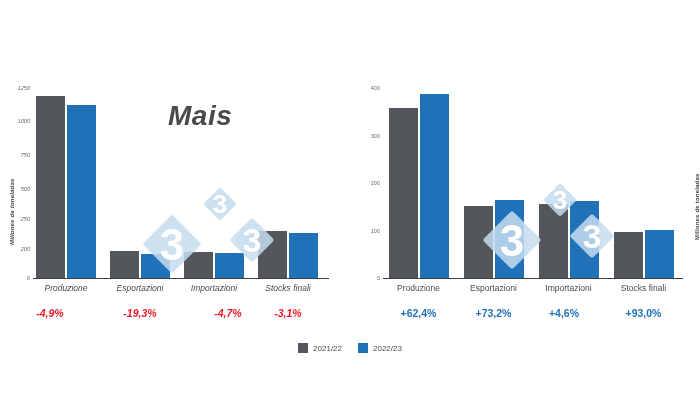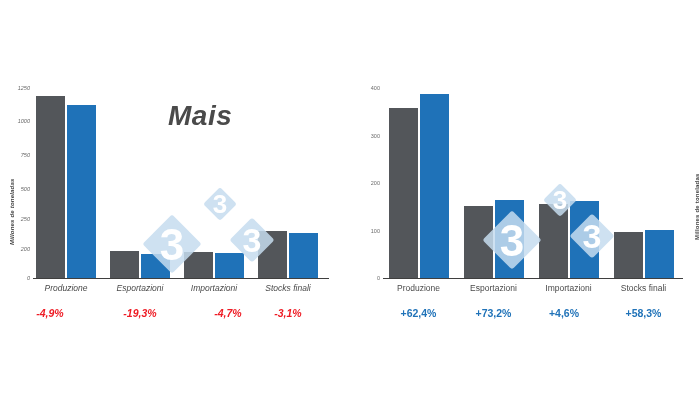--- a/index.html
+++ b/index.html
@@ -222,21 +222,21 @@
     <div class="catrow" id="cats-soia">
         <div class="cat" style="left: 68.5px;">Produzione</div>
         <div class="cat" style="left: 143.5px;">Esportazioni</div>
         <div class="cat" style="left: 218.5px;">Importazioni</div>
         <div class="cat" style="left: 293.5px;">Stocks finali</div>
       </div>
     <div class="deltarow" id="deltas-soia">
         <div class="delta pos" style="left: 68.5px;">+62,4%</div>
         <div class="delta pos" style="left: 143.5px;">+73,2%</div>
         <div class="delta pos" style="left: 214px;">+4,6%</div>
-        <div class="delta pos" style="left: 293.5px;">+58,3%</div>
+        <div class="delta pos" style="left: 293.5px;">+93,0%</div>
       </div>
   </div>
 
   <div class="watermark" id="wm-left" style="left:128px; top:172px;">
       <svg class="wm-svg" width="168" height="112" viewBox="0 0 168 112">
         <rect x="23" y="51" width="42" height="42" rx="3" fill="#c5dcee" opacity="0.85" transform="rotate(45 44 72)"></rect>
         <text x="44" y="72" text-anchor="middle" dominant-baseline="central" font-family="&quot;Liberation Sans&quot;, sans-serif" font-weight="bold" font-size="44" fill="#ffffff">3</text>
         <rect x="80" y="20" width="24" height="24" rx="3" fill="#c5dcee" opacity="0.85" transform="rotate(45 92 32)"></rect>
         <text x="92" y="32" text-anchor="middle" dominant-baseline="central" font-family="&quot;Liberation Sans&quot;, sans-serif" font-weight="bold" font-size="26" fill="#ffffff">3</text>
         <rect x="108" y="52" width="32" height="32" rx="3" fill="#c5dcee" opacity="0.85" transform="rotate(45 124 68)"></rect>
@@ -247,14 +247,24 @@
       <svg class="wm-svg" width="168" height="112" viewBox="0 0 168 112">
         <rect x="23" y="51" width="42" height="42" rx="3" fill="#c5dcee" opacity="0.85" transform="rotate(45 44 72)"></rect>
         <text x="44" y="72" text-anchor="middle" dominant-baseline="central" font-family="&quot;Liberation Sans&quot;, sans-serif" font-weight="bold" font-size="44" fill="#ffffff">3</text>
         <rect x="80" y="20" width="24" height="24" rx="3" fill="#c5dcee" opacity="0.85" transform="rotate(45 92 32)"></rect>
         <text x="92" y="32" text-anchor="middle" dominant-baseline="central" font-family="&quot;Liberation Sans&quot;, sans-serif" font-weight="bold" font-size="26" fill="#ffffff">3</text>
         <rect x="108" y="52" width="32" height="32" rx="3" fill="#c5dcee" opacity="0.85" transform="rotate(45 124 68)"></rect>
         <text x="124" y="68" text-anchor="middle" dominant-baseline="central" font-family="&quot;Liberation Sans&quot;, sans-serif" font-weight="bold" font-size="34" fill="#ffffff">3</text>
       </svg>
     </div>
 
+  <div id="legend">
+      <div class="legend-item">
+        <span class="legend-swatch prev"></span>
+        <span class="legend-label">2021/22</span>
+      </div>
+      <div class="legend-item">
+        <span class="legend-swatch curr"></span>
+        <span class="legend-label">2022/23</span>
+      </div>
+    </div>
 
 </div>
 
 </body></html>

